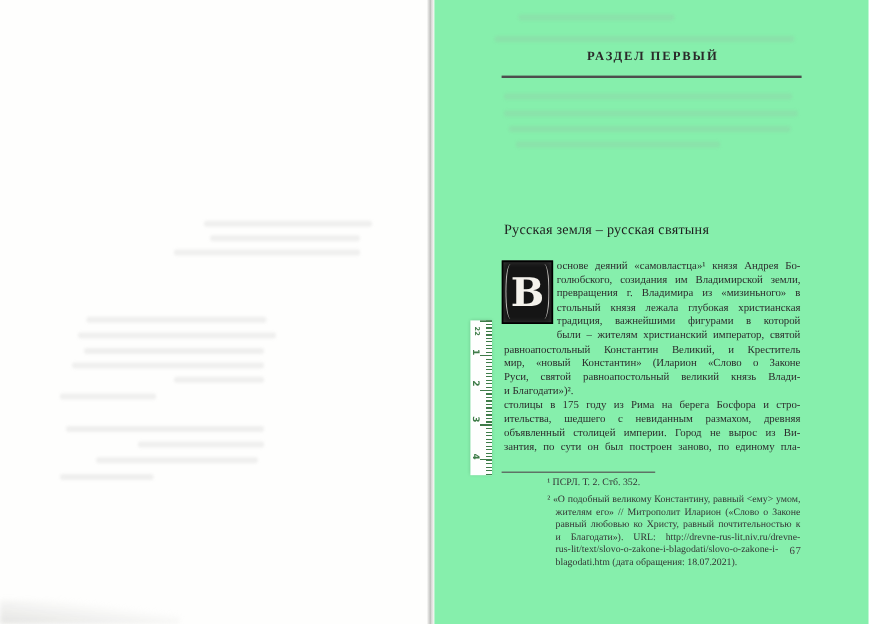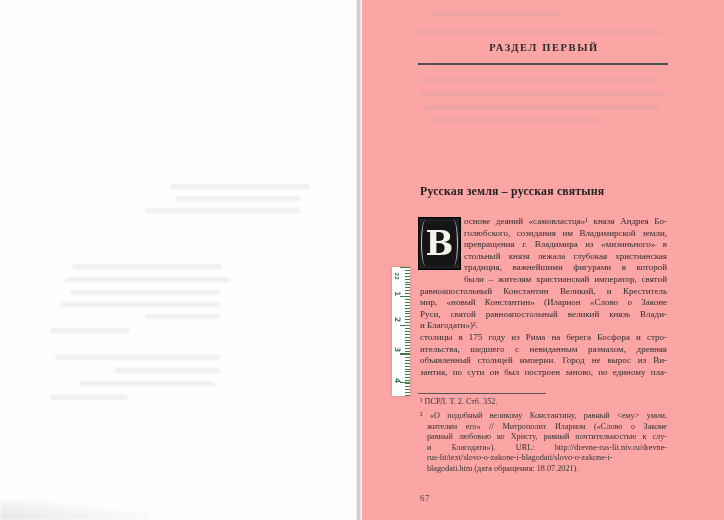--- a/index.html
+++ b/index.html
@@ -12,28 +12,28 @@
          filter:blur(1.3px);border-radius:2px;}
   .corner-shadow{position:absolute;left:0;top:500px;width:150px;height:20px;
          background:linear-gradient(to top right,#e3e3e1,rgba(255,255,255,0) 70%);
          filter:blur(2px);}
 
   
   .gutter{position:absolute;left:356px;top:0;width:6px;height:520px;
           background:linear-gradient(to right,#f3f3f1,#c0c0be 45%,#d9d9d7 60%,#fbfbf9);}
 
   
-  .right-page{position:absolute;left:362px;top:0;width:362px;height:520px;background:#fca5a5;}
+  .right-page{position:absolute;left:362px;top:0;width:362px;height:520px;background:#86efac;}
 
   .section-header{position:absolute;left:58px;top:42px;width:248px;text-align:center;
           font-weight:bold;font-size:10.5px;letter-spacing:1.6px;color:#2a2a2a;}
   .header-rule{position:absolute;left:56px;top:63px;width:250px;height:2px;background:#4d4d4d;}
 
   .chapter-title{position:absolute;left:58px;top:184px;width:248px;
-          font-weight:bold;font-size:11.8px;letter-spacing:0.2px;color:#1e1e1e;}
+          font-weight:normal;font-size:11.8px;letter-spacing:0.2px;color:#1e1e1e;}
 
   .body-col{position:absolute;left:58px;top:216px;width:247px;font-size:9px;color:#2d2d2d;}
   .bline{height:11.6px;line-height:11.6px;text-align:justify;text-align-last:justify;
          overflow:hidden;white-space:normal;}
   .bline.narrow{margin-left:44px;}
   .bline.endline{text-align-last:left;}
   .bline.indent{text-indent:12px;}
 
   .dropcap{position:absolute;left:-2px;top:1px;width:43px;height:53px;background:#151515;
            box-shadow:inset 0 0 0 1.5px #000, inset 0 0 6px rgba(255,255,255,0.25);
@@ -41,27 +41,27 @@
   .dropcap span{color:#f4f2ec;font-size:33px;font-family:"DejaVu Serif", serif;
            font-weight:bold;line-height:1;}
   .dropcap::before{content:"";position:absolute;left:3px;top:3px;width:8px;height:46px;
            border-left:1px solid rgba(244,242,236,0.75);border-radius:60%;}
   .dropcap::after{content:"";position:absolute;right:3px;top:3px;width:8px;height:46px;
            border-right:1px solid rgba(244,242,236,0.75);border-radius:60%;}
 
   .fn-rule{position:absolute;left:56px;top:393px;width:128px;height:1px;background:#555;}
   .footnotes{position:absolute;left:58px;top:397px;width:247px;font-size:8.2px;color:#333;}
   .fline{height:10.45px;line-height:10.45px;text-align:justify;text-align-last:justify;
-         overflow:hidden;}
+         overflow:hidden;margin-left:36px;}
   .fline.first{text-align-last:left;}
   .fn2{margin-top:4px;}
   .fn2 .fline.hang{padding-left:7px;}
   .fline.endline{text-align-last:left;}
 
-  .page-number{position:absolute;left:58px;top:493px;width:248px;text-align:left;
+  .page-number{position:absolute;left:58px;top:454px;width:248px;text-align:right;
           font-size:9px;color:#444;letter-spacing:0.5px;}
 
   
   .ruler{position:absolute;left:30px;top:267px;width:18px;height:129px;background:#fefefe;
          box-shadow:0 0 3px rgba(0,0,0,0.18);}
   .ruler-mm{position:absolute;right:0;top:0;width:5px;height:100%;
          background:repeating-linear-gradient(to bottom,#3e7b48 0 1px,rgba(0,0,0,0) 1px 2.9px);}
   .ruler-cm{position:absolute;right:0;top:0;width:10px;height:100%;
          background:repeating-linear-gradient(to bottom,#3e7b48 0 1.2px,rgba(0,0,0,0) 1.2px 28.8px);}
   .ruler-num{position:absolute;left:0px;width:10px;text-align:center;color:#3e7b48;

